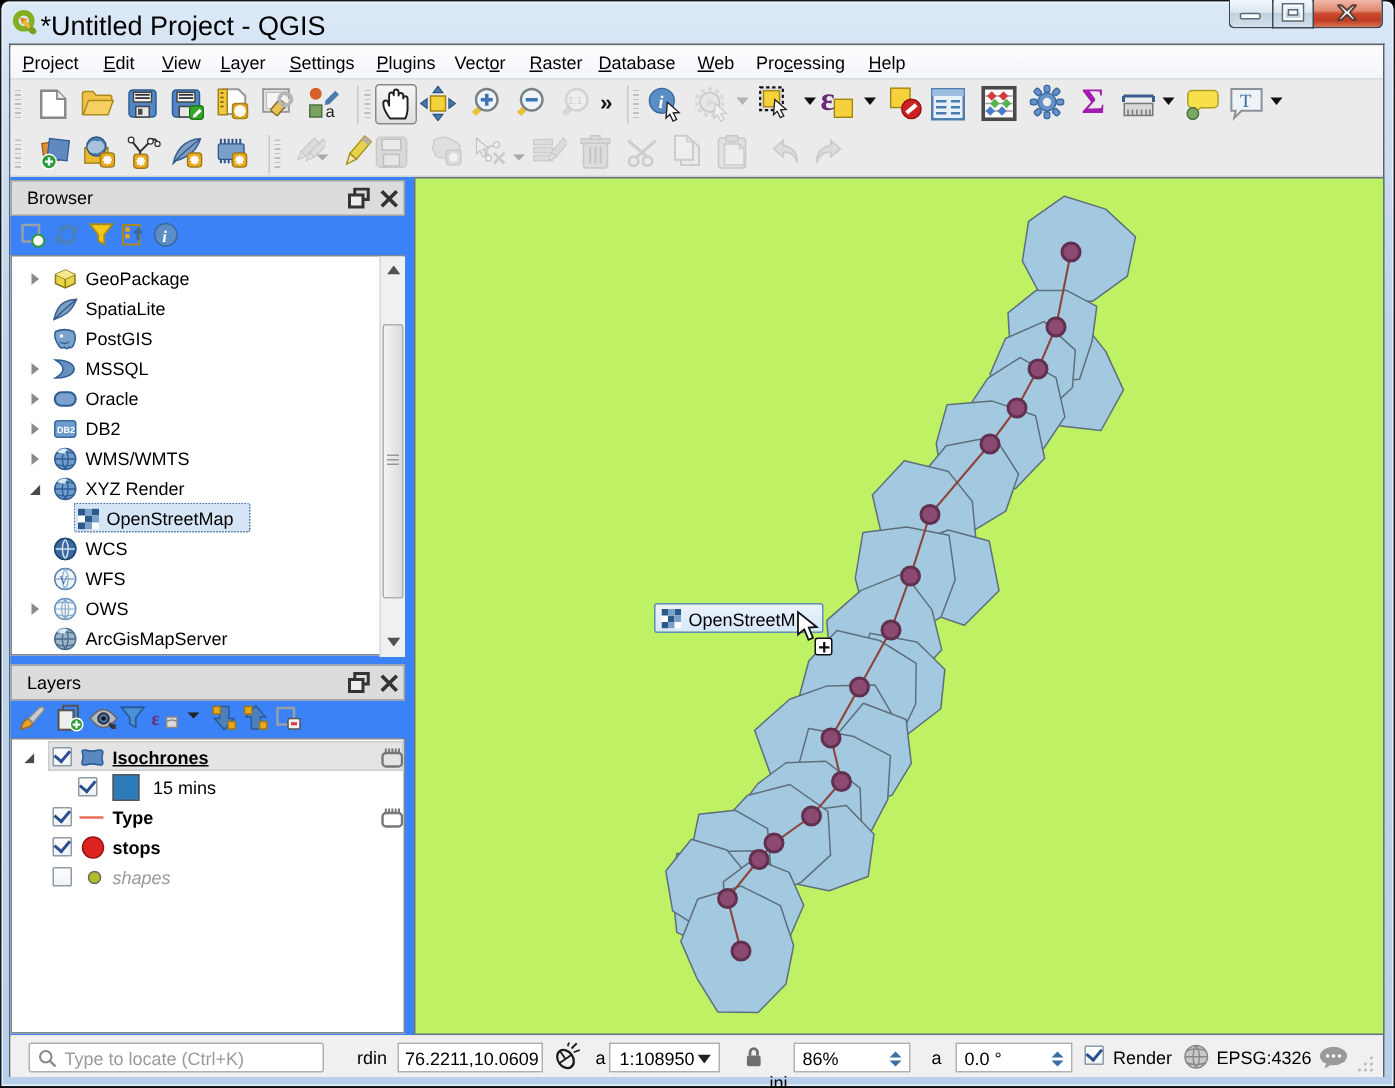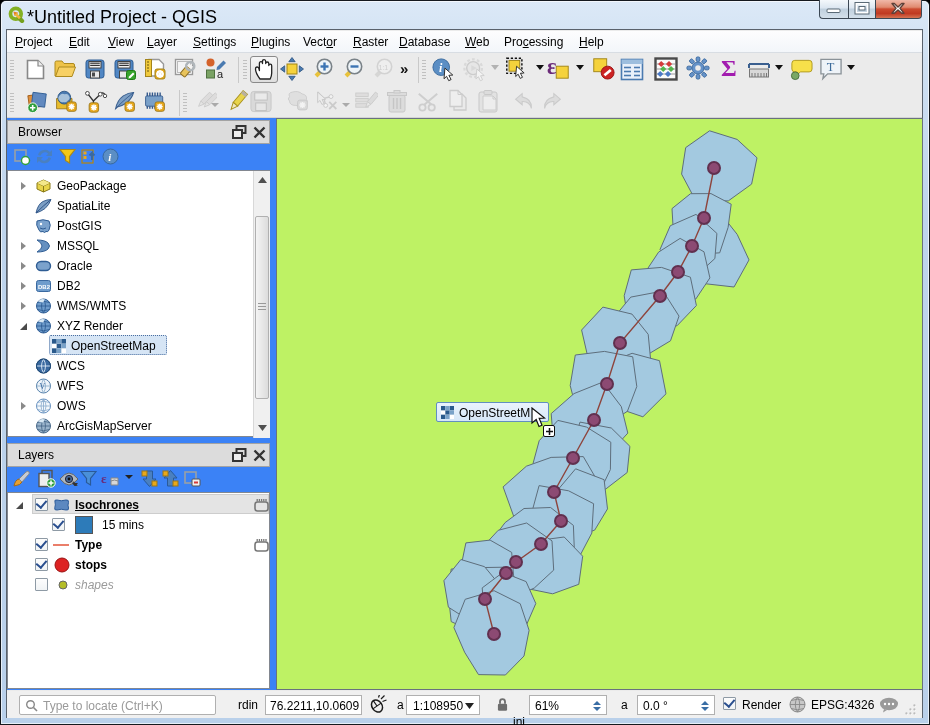--- a/index.html
+++ b/index.html
@@ -825,21 +825,21 @@
         <svg class="abs" style="left:58px;top:7px" width="9" height="6">
           <path d="M0 0 h9 L4.5 6Z" fill="#222"></path>
         </svg>
       </div>
  <svg class="abs" style="left:489px;top:6px" width="13" height="15" viewBox="0 0 15 18">
         <rect x="2" y="8" width="11" height="8.5" rx="1.5" fill="#6e6e6e"></rect>
         <path d="M4.5 8 V5.5 a3 3 0 0 1 6 0 V8" fill="none" stroke="#6e6e6e" stroke-width="2.2"></path>
       </svg>
  <span class="abs" style="left:506px;top:24px">jni</span>
  <div class="sbox" style="left:522px;top:4px;width:78px;height:20px">
-        <span class="abs" style="left:5px;top:3px">61%</span>
+        <span class="abs" style="left:5px;top:3px">86%</span>
         <span class="spin">
           <i class="up"></i>
           <i class="dn"></i>
         </span>
       </div>
  <span class="abs" style="left:614px;top:7px">a</span>
  <div class="sbox" style="left:630px;top:4px;width:78px;height:20px">
         <span class="abs" style="left:5px;top:3px">0.0 °</span>
         <span class="spin">
           <i class="up"></i>

